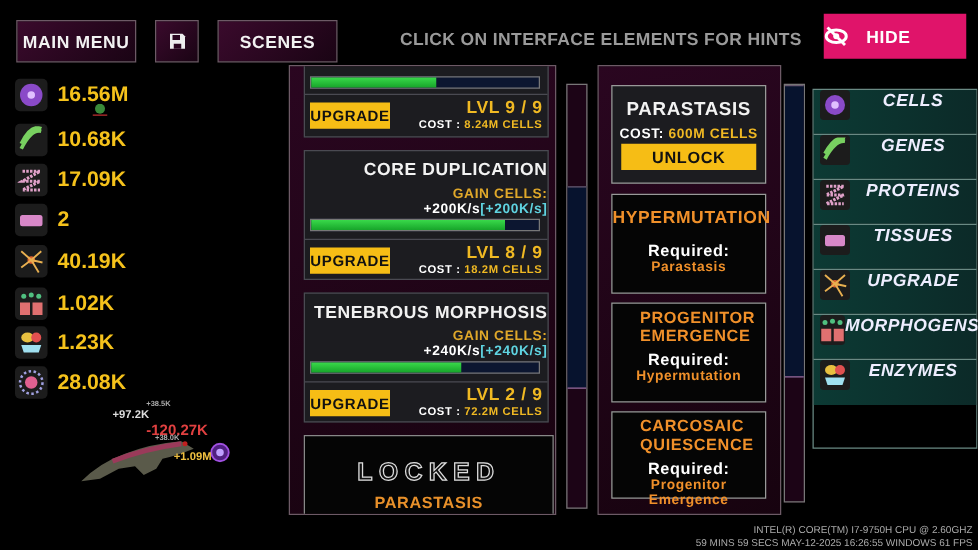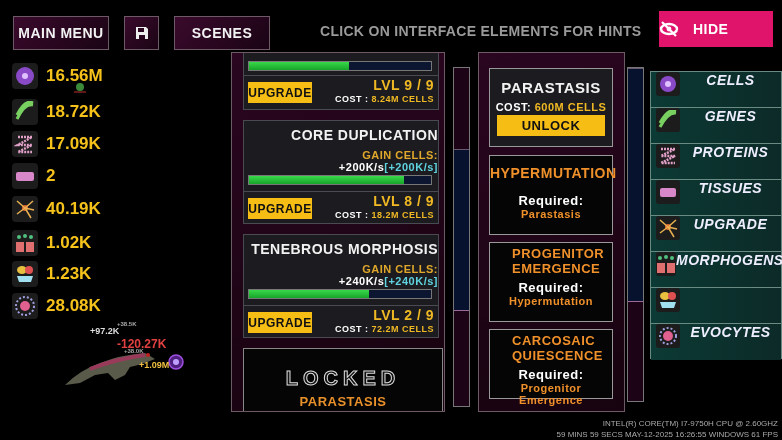--- a/index.html
+++ b/index.html
@@ -97,21 +97,21 @@
       </svg>
     </div>
     <span class="res-val">16.56M</span>
   </div>
 <div class="res" style="top:99px">
     <div class="res-ico">
       <svg width="22" height="22">
         <path d="M3 18 Q11 2 19 4 M3 14 Q11 -2 19 2" stroke="#78d060" stroke-width="3" fill="none"></path>
       </svg>
     </div>
-    <span class="res-val">18.72K</span>
+    <span class="res-val">10.68K</span>
   </div>
 <div class="res" style="top:131px">
     <div class="res-ico">
       <svg width="22" height="22">
         <path d="M4 4 H18 L4 12 H18 L4 19 H18" stroke="#e0a0c8" stroke-width="2.5" fill="none" stroke-dasharray="2 1"></path>
       </svg>
     </div>
     <span class="res-val">17.09K</span>
   </div>
 <div class="res" style="top:163px">
@@ -313,26 +313,18 @@
       <span class="nav-label cond">MORPHOGENS</span>
     </div>
   <div class="nav-item">
       <div class="nav-ico">
         <svg width="20" height="20">
           <ellipse cx="7" cy="6" rx="5" ry="4" fill="#e8c040"></ellipse>
           <ellipse cx="14" cy="6" rx="4" ry="4" fill="#e05050"></ellipse>
           <path d="M2 12 H18 L16 18 H4z" fill="#a0e0f0"></path>
         </svg>
       </div>
-    </div>
-  <div class="nav-item">
-      <div class="nav-ico">
-        <svg width="20" height="20">
-          <circle cx="10" cy="10" r="8" fill="none" stroke="#a0a0e0" stroke-width="2" stroke-dasharray="2 2"></circle>
-          <circle cx="10" cy="10" r="5" fill="#e06090"></circle>
-        </svg>
-      </div>
-      <span class="nav-label cond">EVOCYTES</span>
+      <span class="nav-label cond">ENZYMES</span>
     </div>
 </div>
 
 <div class="sys" style="top:419px">INTEL(R) CORE(TM) I7-9750H CPU @ 2.60GHZ</div>
 <div class="sys" style="top:430px">59 MINS 59 SECS   MAY-12-2025 16:26:55   WINDOWS   61 FPS</div>
 
 </body></html>

